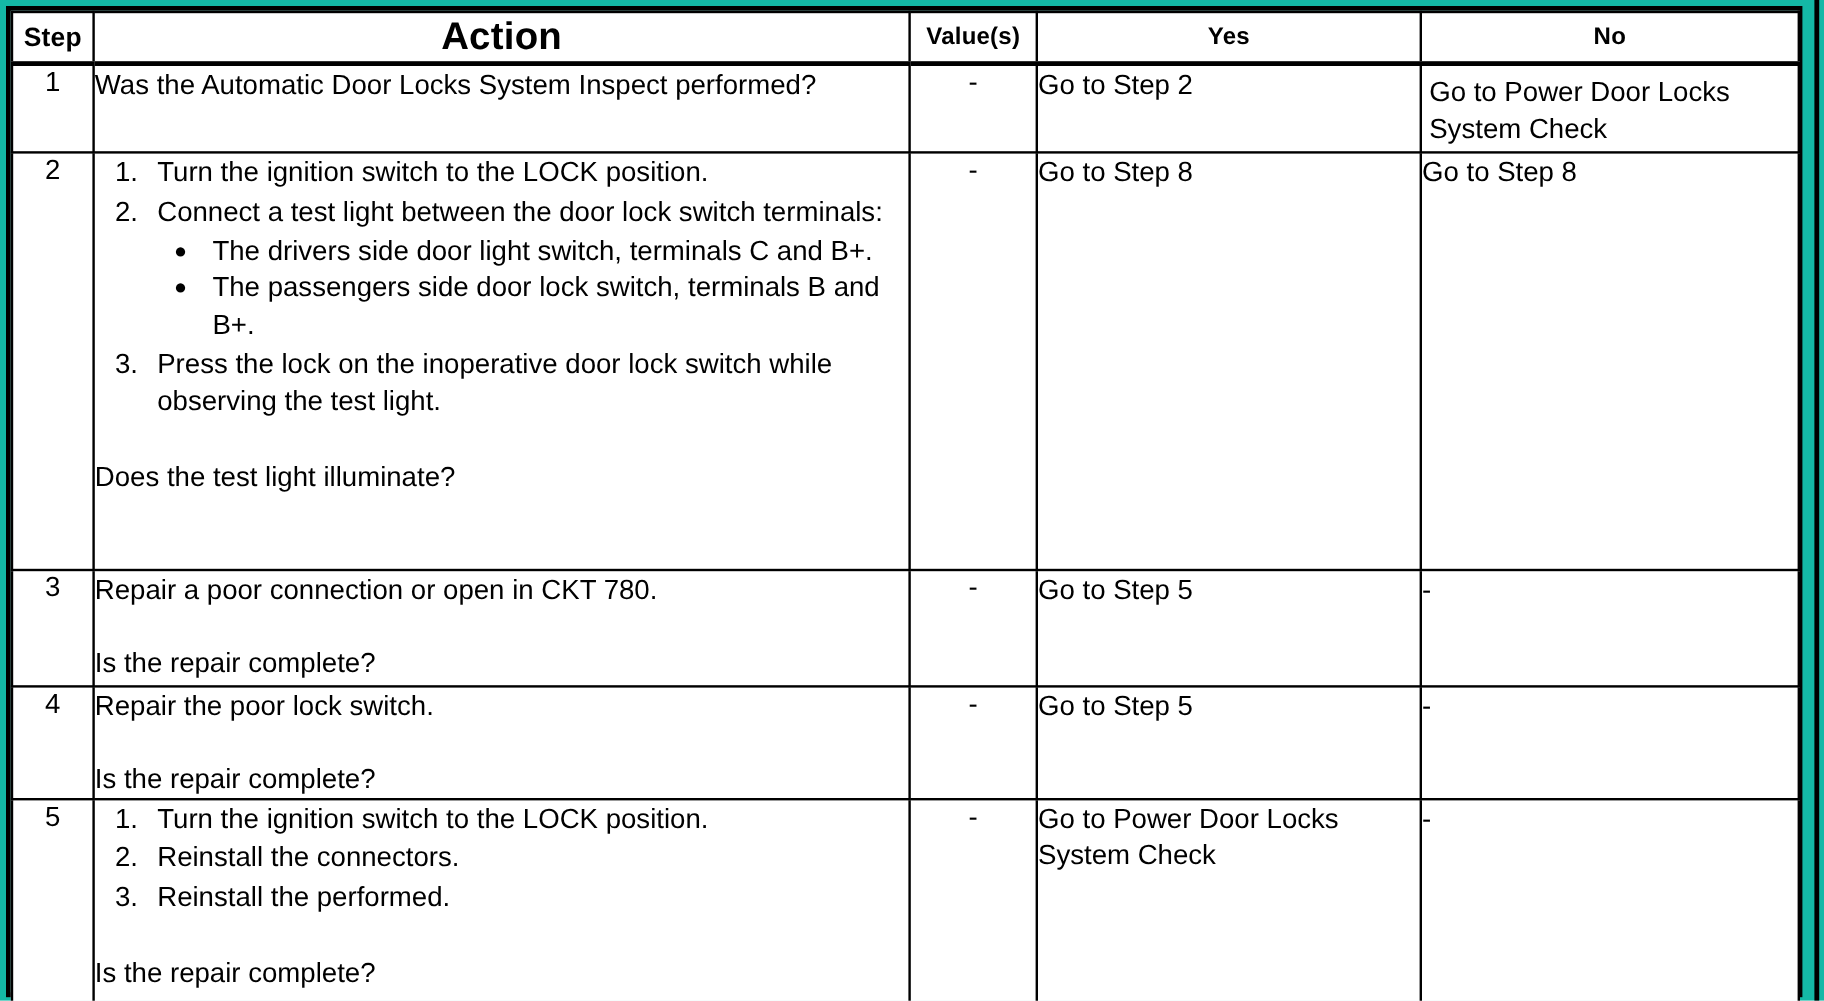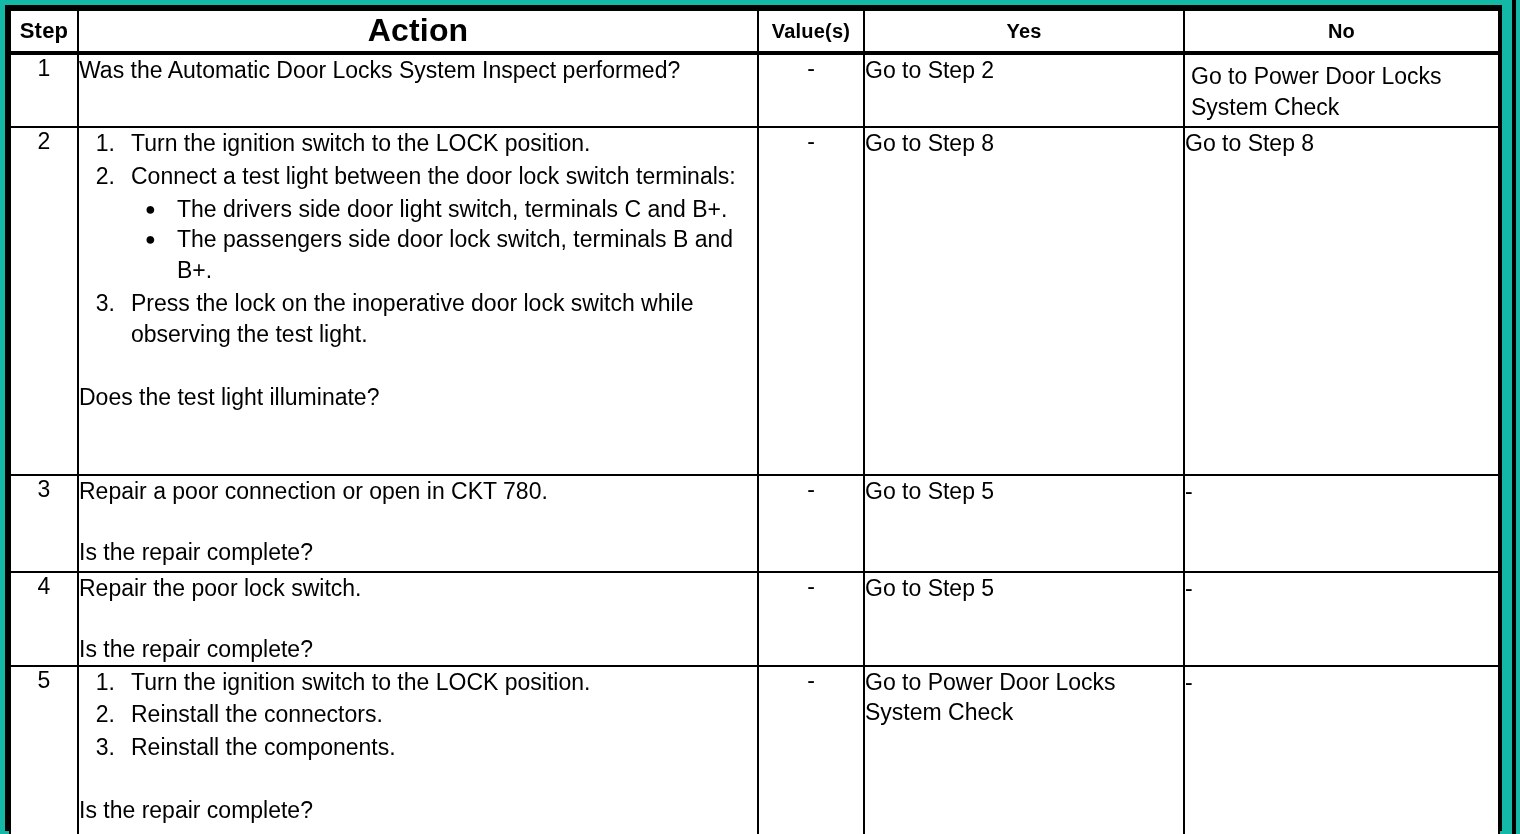--- a/index.html
+++ b/index.html
@@ -278,21 +278,21 @@
               <li>
                 <span class="num">1.</span>
                 <span>Turn the ignition switch to the LOCK position.</span>
               </li>
               <li>
                 <span class="num">2.</span>
                 <span>Reinstall the connectors.</span>
               </li>
               <li>
                 <span class="num">3.</span>
-                <span>Reinstall the components.</span>
+                <span>Reinstall the performed.</span>
               </li>
             </ol>
             <div class="gap-line"></div>
             <div class="plain-line">Is the repair complete?</div>
           </td>
           <td class="value-cell">-</td>
           <td class="yesno-cell">
             <div>Go to Power Door Locks</div>
             <div>System Check</div>
           </td>

